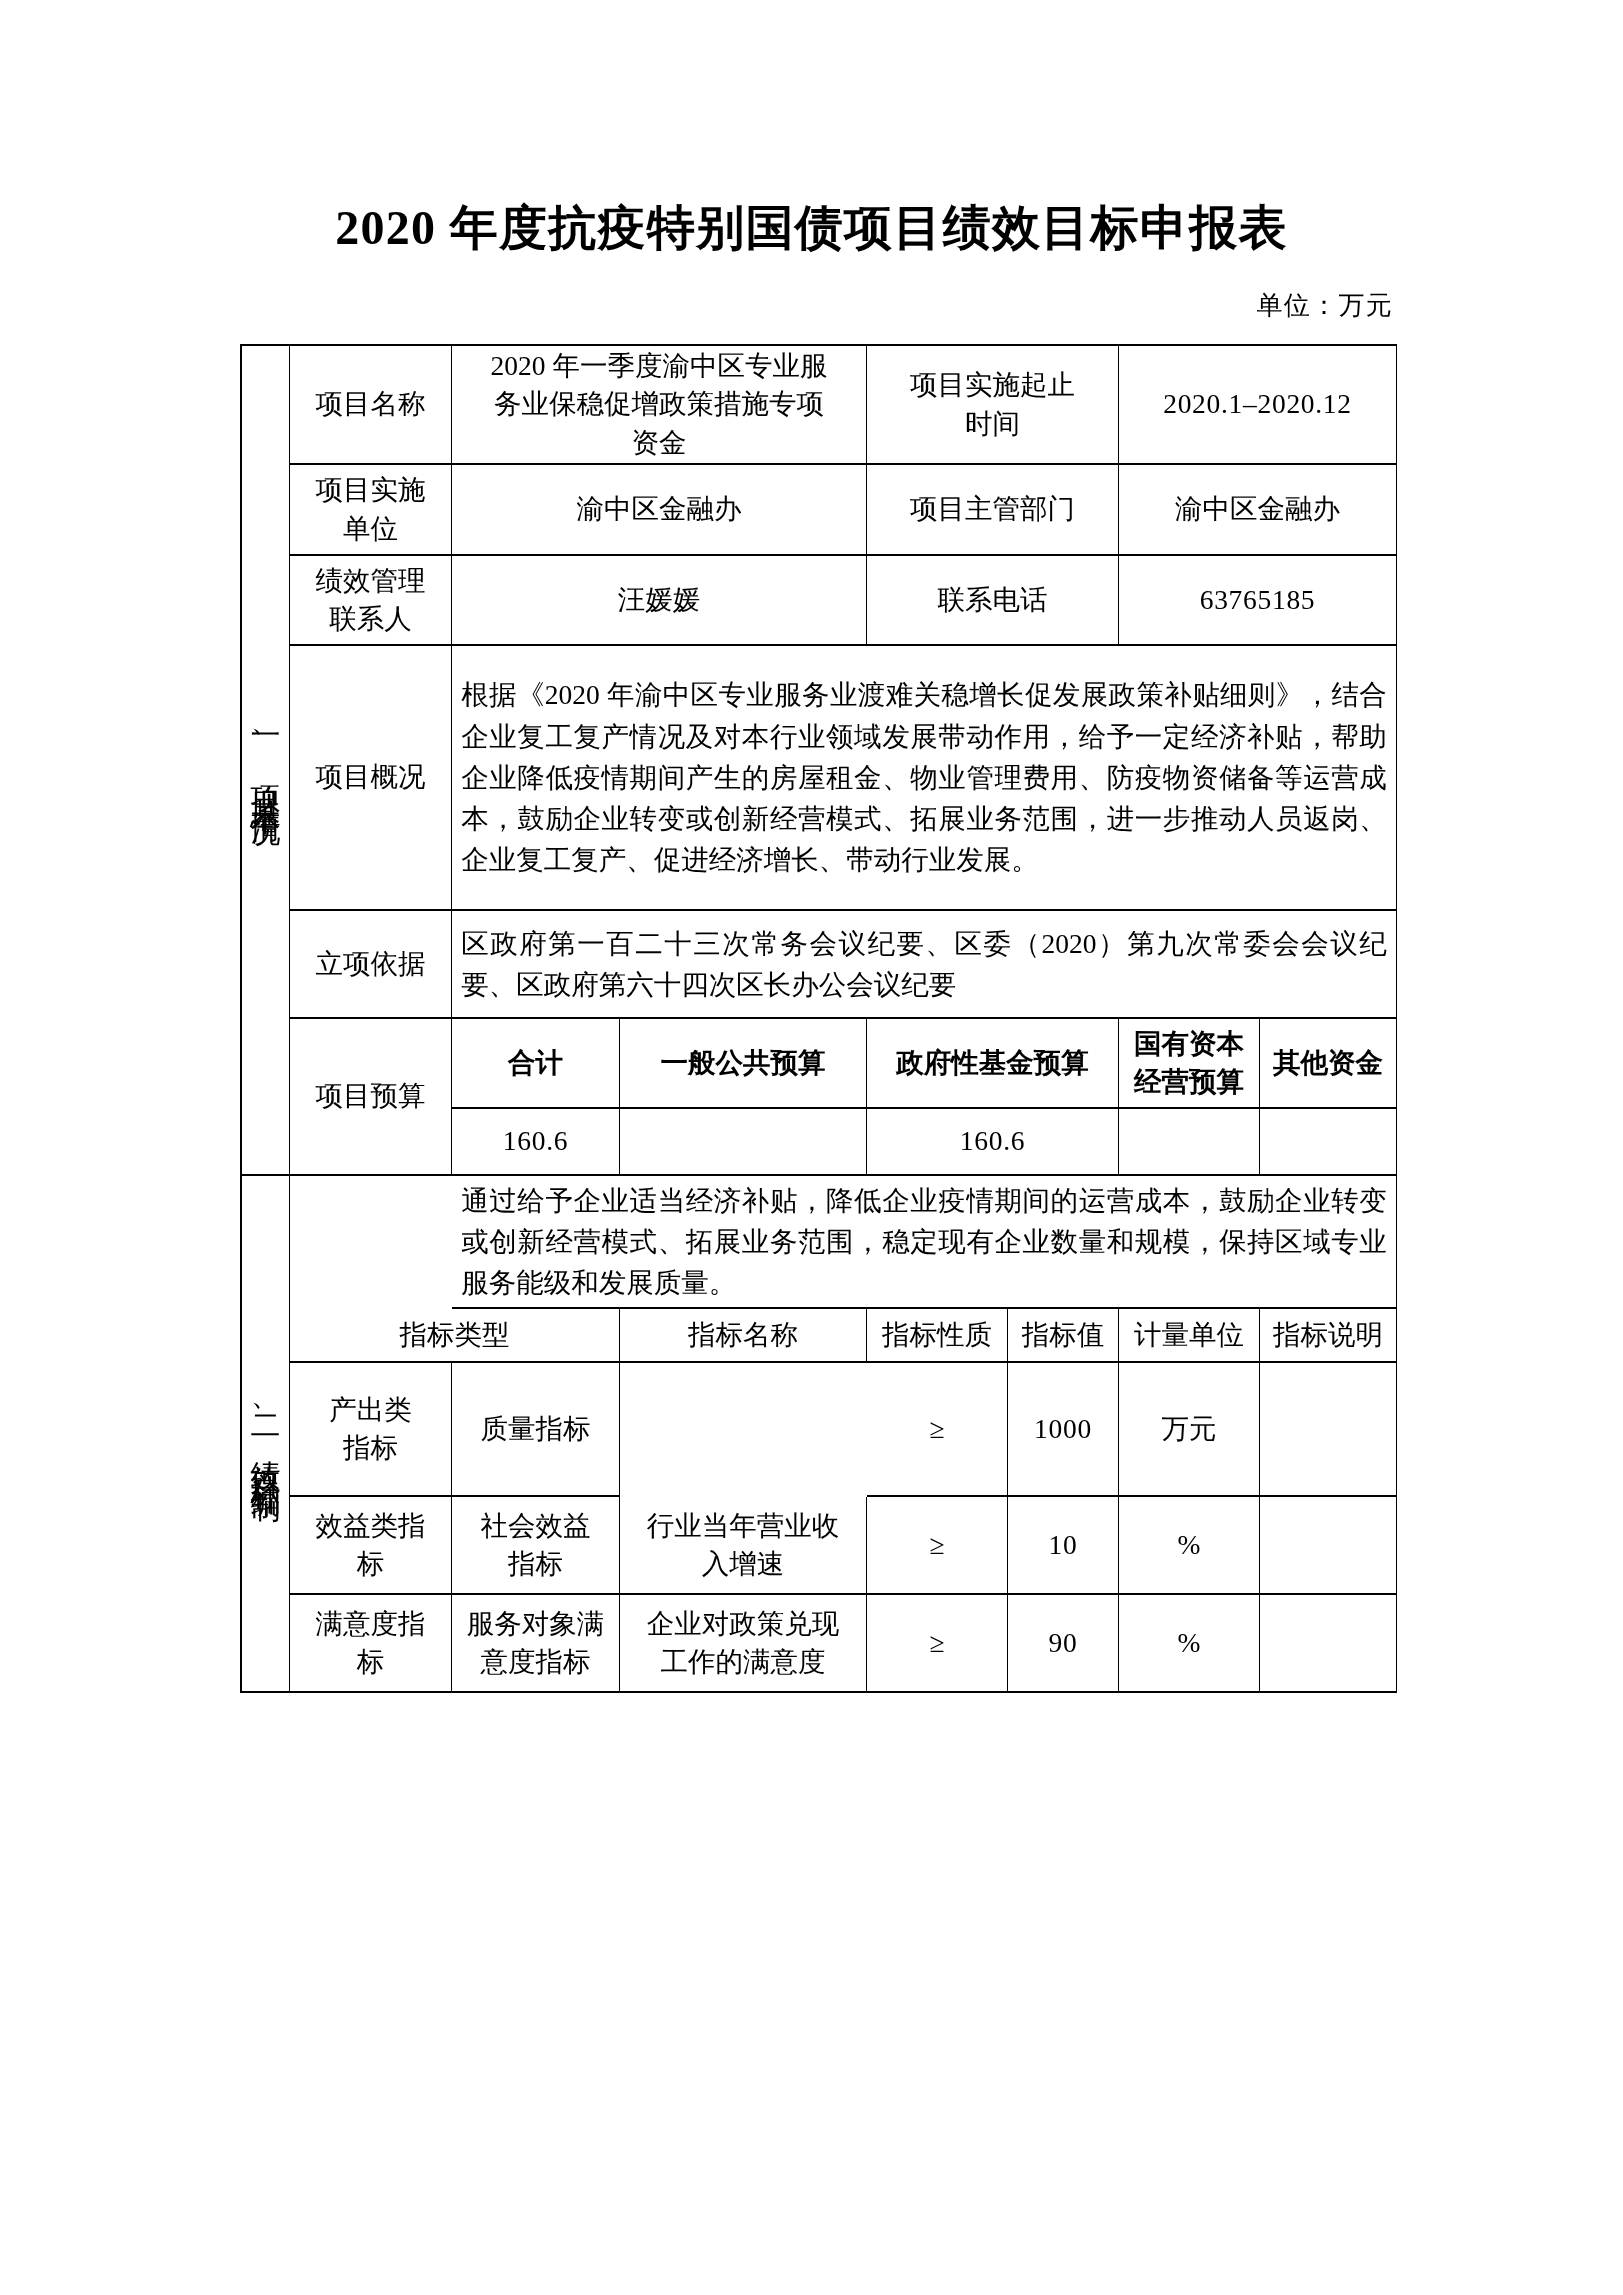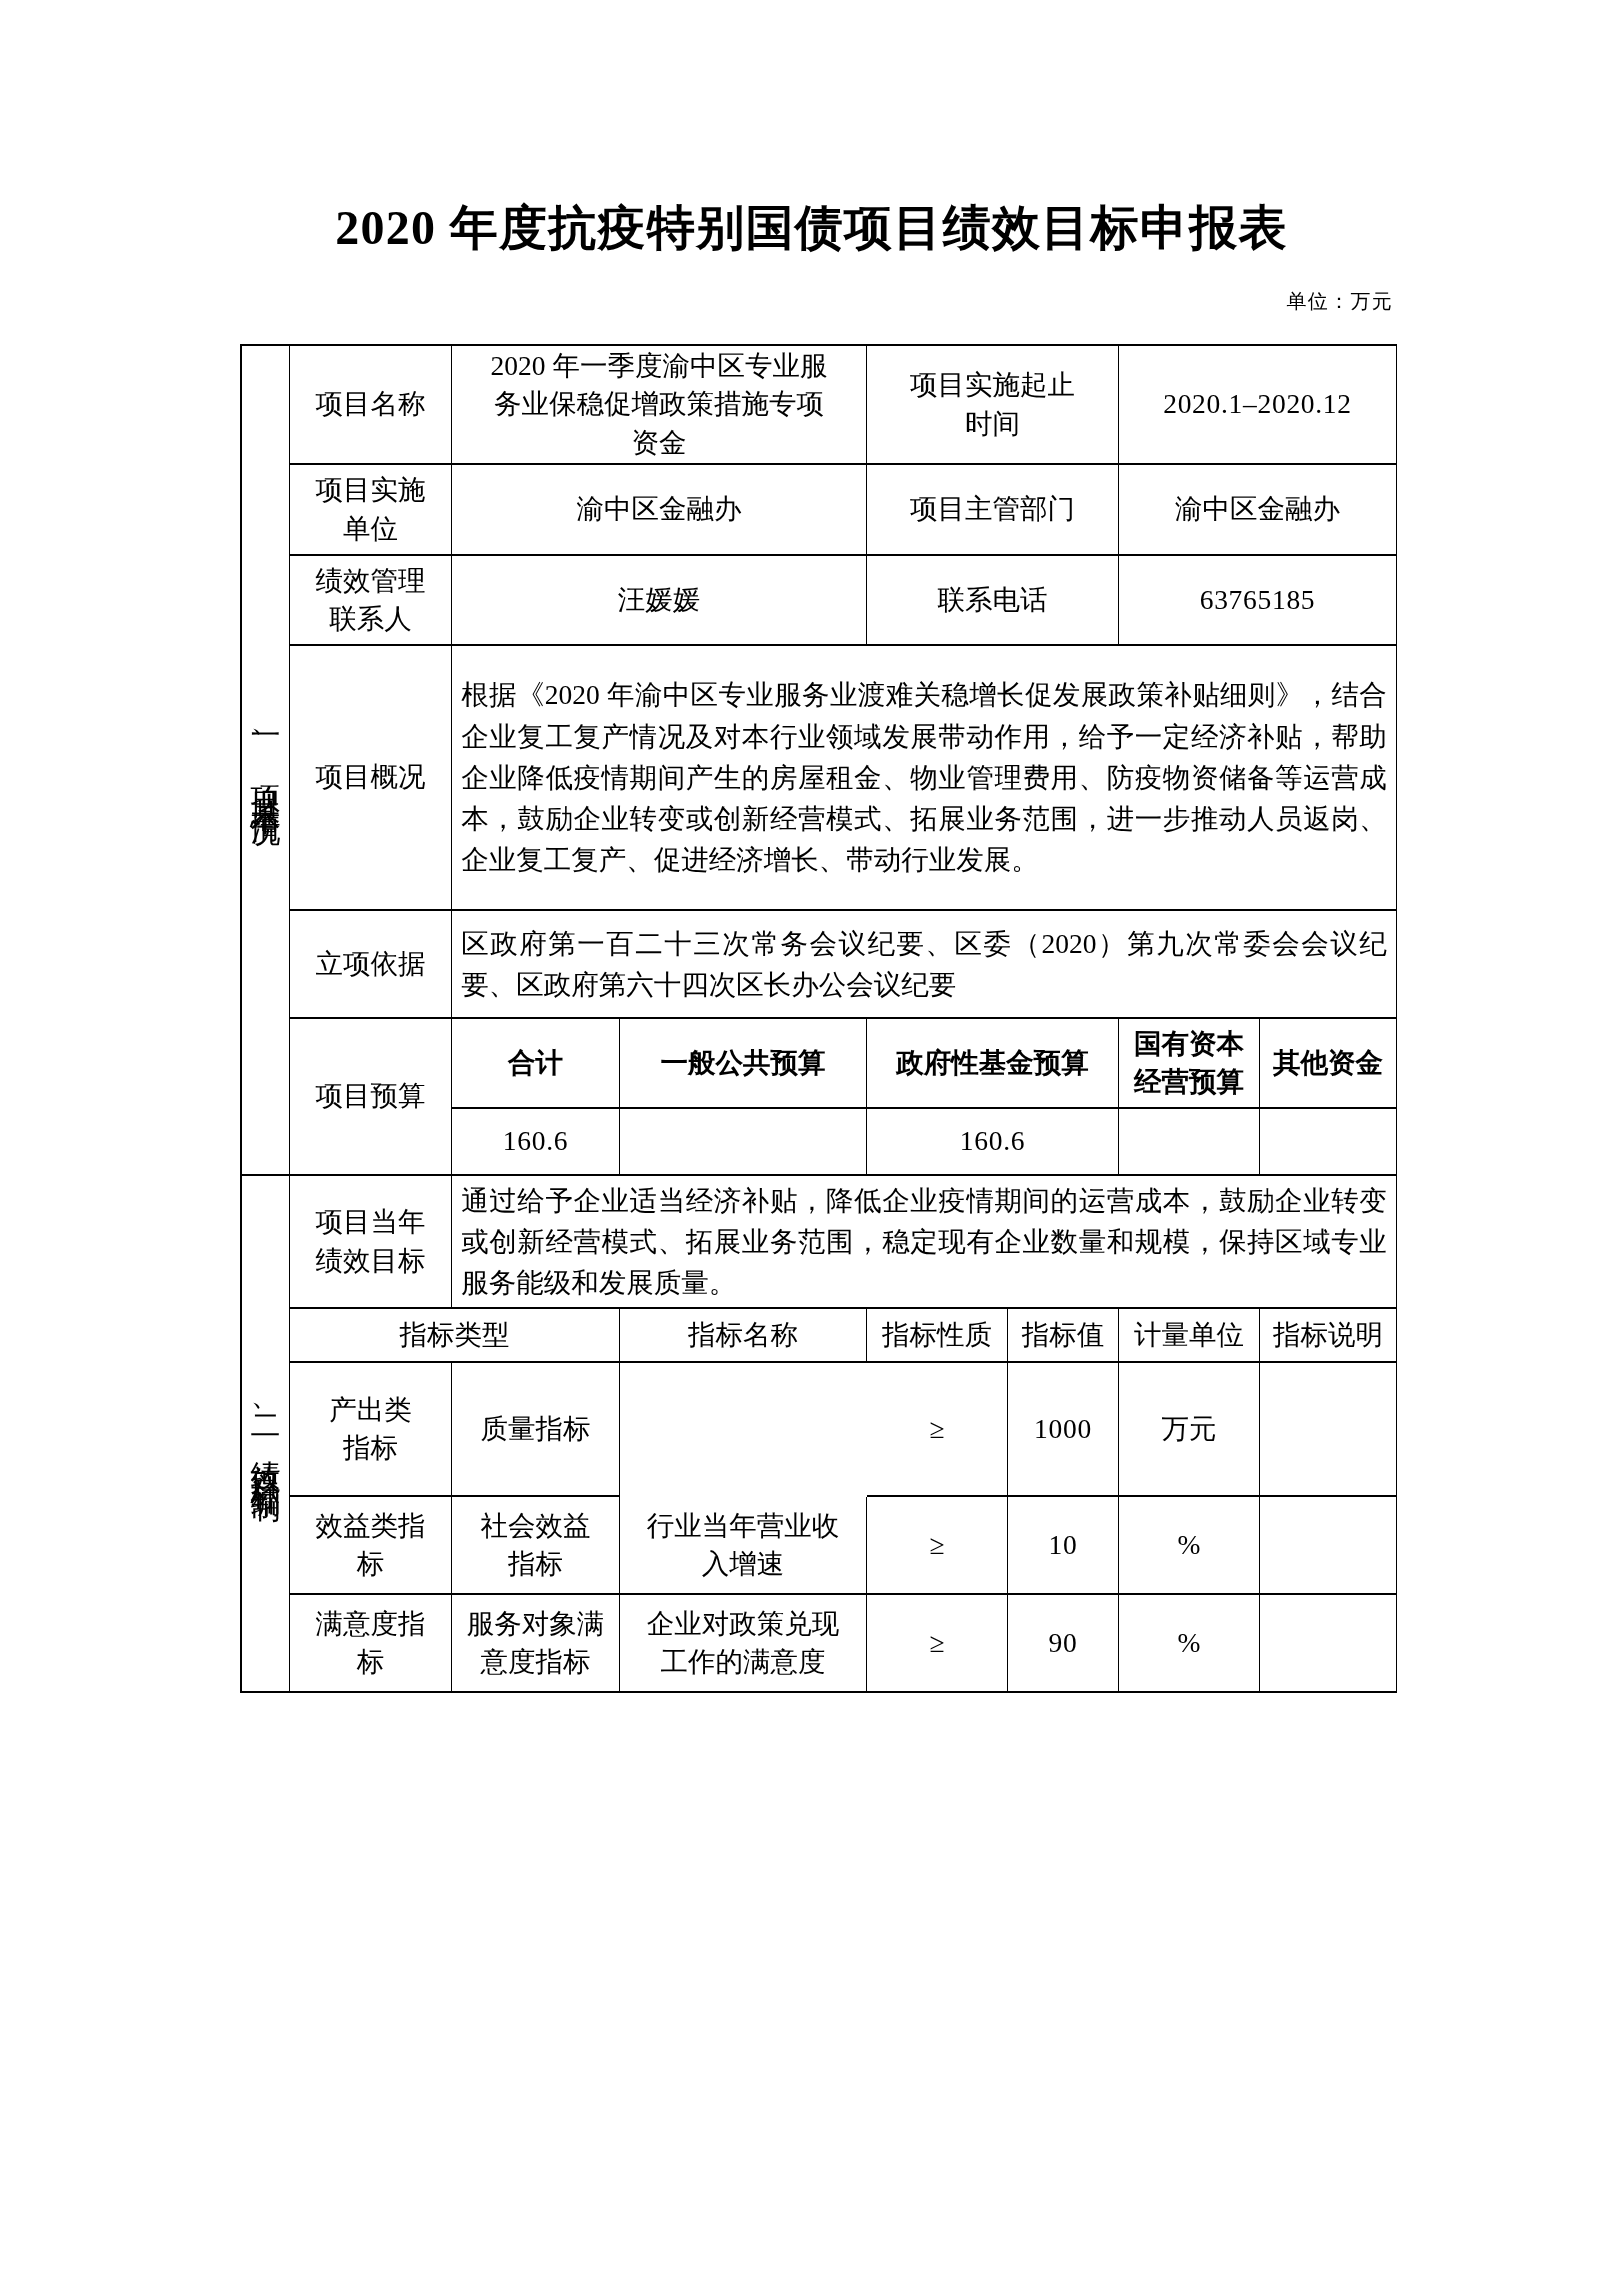--- a/index.html
+++ b/index.html
@@ -12,21 +12,21 @@
     overflow:hidden;
   }
   .doc-title{
     position:absolute;left:0;top:196px;width:1623px;
     text-align:center;
     font-size:48px;font-weight:bold;letter-spacing:1.3px;
     white-space:nowrap;
   }
   .unit-note{
     position:absolute;top:288px;right:230px;
-    font-size:20px;letter-spacing:1.3px;
+    font-size:26px;letter-spacing:1.3px;
   }
   .form-table{
     position:absolute;left:240px;top:344px;
     display:grid;
     grid-template-columns:48px 162px 168px 247px 141px 111px 141px 137px;
     grid-template-rows:119px 91px 90px 265px 108px 90px 67px 133px 54px 134px 98px 98px;
     border-top:2px solid #000;
     border-left:2px solid #000;
   }
   .cell{
@@ -110,22 +110,20 @@
     <div class="cell bold" style="grid-row:6;grid-column:5/7;">政府性基金预算</div>
     <div class="cell bold" style="grid-row:6;grid-column:7/8;">国有资本
 经营预算</div>
     <div class="cell bold" style="grid-row:6;grid-column:8/9;">其他资金</div>
     <div class="cell num" style="grid-row:7;grid-column:3/4;">160.6</div>
     <div class="cell num" style="grid-row:7;grid-column:4/5;"></div>
     <div class="cell num" style="grid-row:7;grid-column:5/7;">160.6</div>
     <div class="cell num" style="grid-row:7;grid-column:7/8;"></div>
     <div class="cell num" style="grid-row:7;grid-column:8/9;"></div>
 
-    <div class="cell" style="grid-row:8;grid-column:2/3;">项目当年
-绩效目标</div>
     <div class="cell para" style="grid-row:8;grid-column:3/9;">
       <span>通过给予企业适当经济补贴，降低企业疫情期间的运营成本，鼓励企业转变或创新经营模式、拓展业务范围，稳定现有企业数量和规模，保持区域专业服务能级和发展质量。</span>
     </div>
 
     <div class="cell" style="grid-row:9;grid-column:2/4;">指标类型</div>
     <div class="cell" style="grid-row:9;grid-column:4/5;">指标名称</div>
     <div class="cell" style="grid-row:9;grid-column:5/6;">指标性质</div>
     <div class="cell" style="grid-row:9;grid-column:6/7;">指标值</div>
     <div class="cell" style="grid-row:9;grid-column:7/8;">计量单位</div>
     <div class="cell" style="grid-row:9;grid-column:8/9;">指标说明</div>

